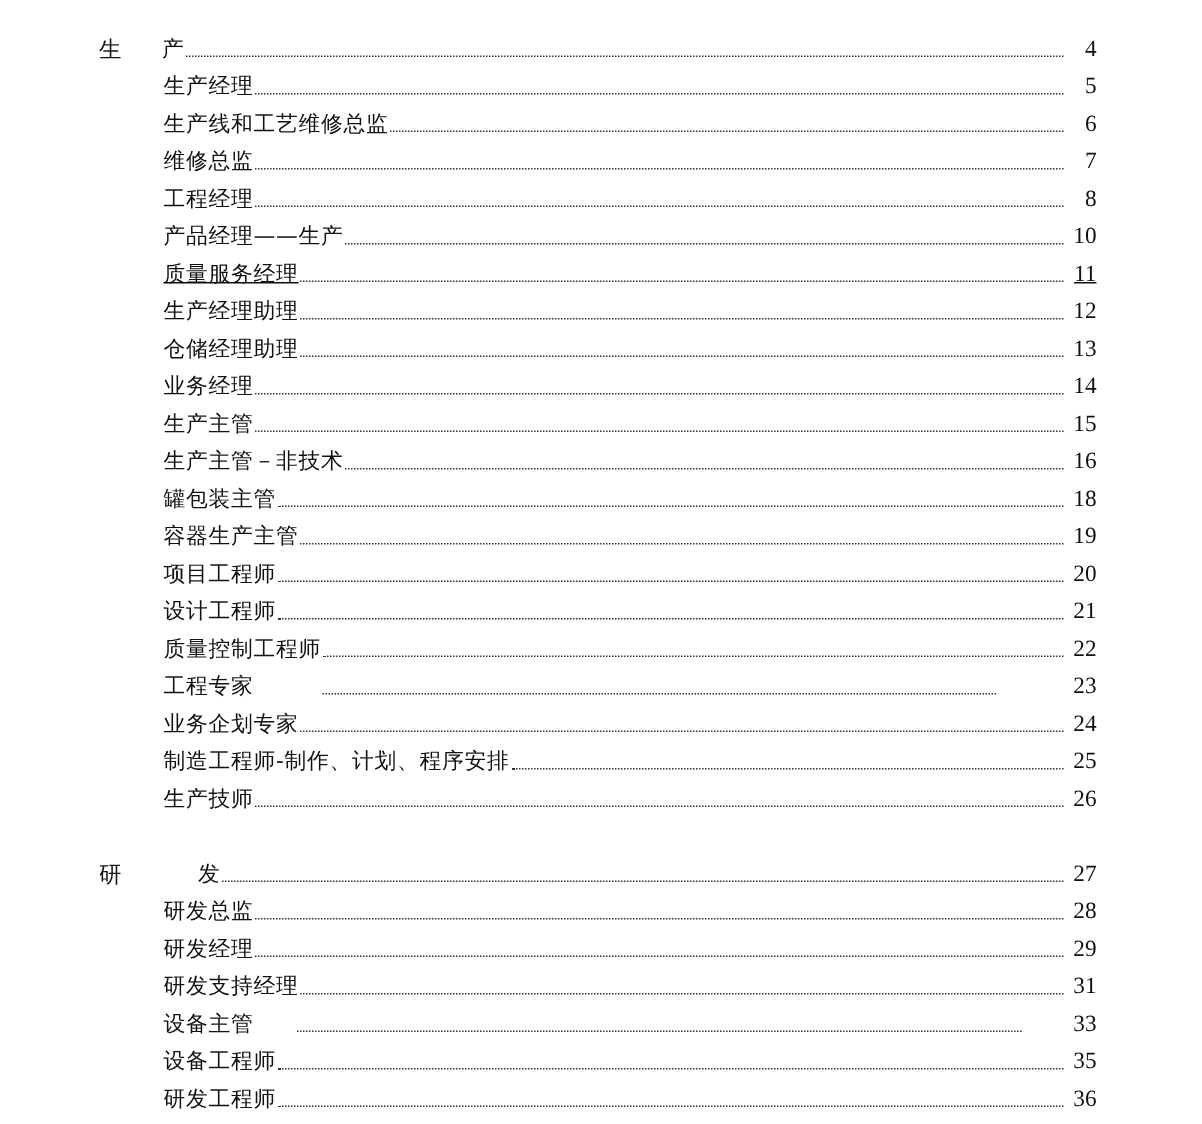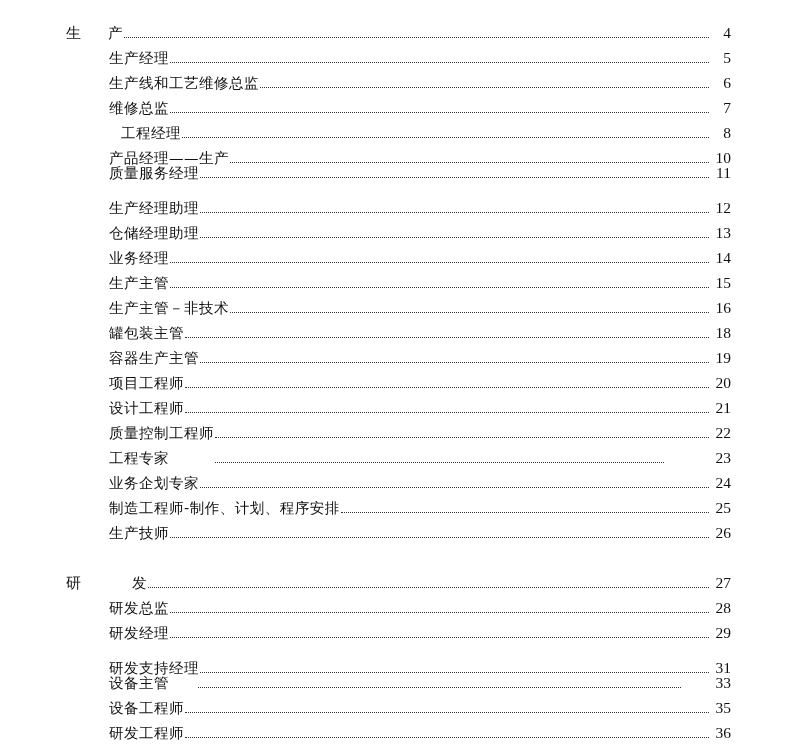--- a/index.html
+++ b/index.html
@@ -33,31 +33,31 @@
   <div class="row sub" style="top:67px;">
     <span class="label">生产线和工艺维修总监</span>
     <span class="leader"></span>
     <span class="page">6</span>
   </div>
   <div class="row sub" style="top:92px;">
     <span class="label">维修总监</span>
     <span class="leader"></span>
     <span class="page">7</span>
   </div>
-  <div class="row sub" style="top:117px;margin-left:12px;">
+  <div class="row sub" style="top:117px;">
     <span class="label">工程经理</span>
     <span class="leader"></span>
     <span class="page">8</span>
   </div>
   <div class="row sub" style="top:142px;">
     <span class="label">产品经理——生产</span>
     <span class="leader"></span>
     <span class="page">10</span>
   </div>
-  <div class="row sub" style="top:157px;">
+  <div class="row sub" style="top:167px;text-decoration:underline;">
     <span class="label">质量服务经理</span>
     <span class="leader"></span>
     <span class="page">11</span>
   </div>
   <div class="row sub" style="top:192px;">
     <span class="label">生产经理助理</span>
     <span class="leader"></span>
     <span class="page">12</span>
   </div>
   <div class="row sub" style="top:217px;">
@@ -136,21 +136,21 @@
   <div class="row sub" style="top:592px;">
     <span class="label">研发总监</span>
     <span class="leader"></span>
     <span class="page">28</span>
   </div>
   <div class="row sub" style="top:617px;">
     <span class="label">研发经理</span>
     <span class="leader"></span>
     <span class="page">29</span>
   </div>
-  <div class="row sub" style="top:642px;margin-top:10px;">
+  <div class="row sub" style="top:642px;">
     <span class="label">研发支持经理</span>
     <span class="leader"></span>
     <span class="page">31</span>
   </div>
   <div class="row sub" style="top:667px;gap:28px;">
     <span class="label">设备主管</span>
     <span class="leader"></span>
     <span class="page">33</span>
   </div>
   <div class="row sub" style="top:692px;">

